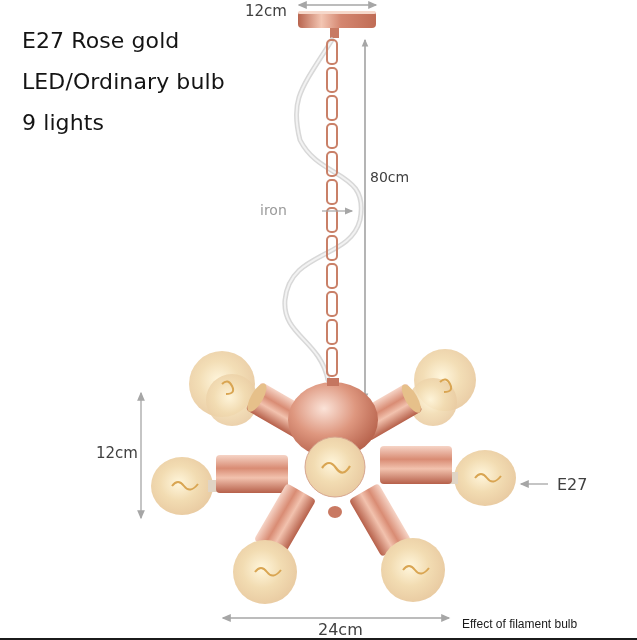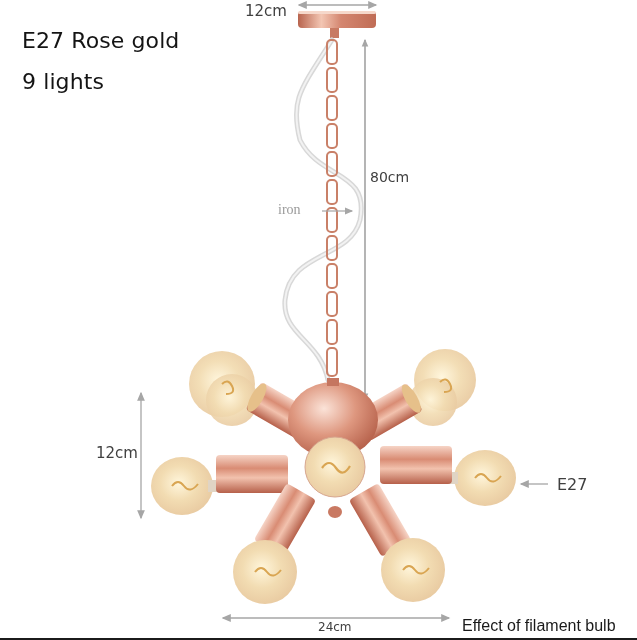--- a/index.html
+++ b/index.html
@@ -39,21 +39,21 @@
     }
     .dim-label {
       position: absolute;
       font-size: 15px;
       color: #404040;
       white-space: nowrap;
       font-family: "DejaVu Sans", sans-serif;
     }
     .note-label {
       position: absolute;
-      font-size: 16px;
+      font-size: 12px;
       color: #1a1a1a;
       white-space: nowrap;
       font-family: "Liberation Sans", sans-serif;
     }
     .iron-label {
       position: absolute;
       font-size: 14px;
       color: #9a9a9a;
       white-space: nowrap;
     }
@@ -64,20 +64,21 @@
       width: 637px;
       height: 2px;
       background: #1b1b1b;
     }
   </style>
 </head>
 <body>
 
 <ul class="spec-list">
   <li>E27 Rose gold</li>
+  <li>LED/Ordinary bulb</li>
   <li>9 lights</li>
 </ul>
 
 <svg class="canvas" viewBox="0 0 637 640" xmlns="http://www.w3.org/2000/svg">
   <defs>
     <linearGradient id="rg" x1="0" y1="0" x2="0" y2="1">
       <stop offset="0" stop-color="#f6d4c6"></stop>
       <stop offset="0.35" stop-color="#d98c74"></stop>
       <stop offset="0.6" stop-color="#f2c2ae"></stop>
       <stop offset="1" stop-color="#b6604a"></stop>
@@ -203,19 +204,19 @@
 
   <line x1="141" y1="393" x2="141" y2="518" stroke="#a6a6a6" stroke-width="1.3" marker-start="url(#arrowStart)" marker-end="url(#arrowEnd)"></line>
 
   <line x1="548" y1="484" x2="521" y2="484" stroke="#a6a6a6" stroke-width="1.3" marker-end="url(#arrowEnd)"></line>
 
   <line x1="223" y1="618" x2="449" y2="618" stroke="#a6a6a6" stroke-width="1.3" marker-start="url(#arrowStart)" marker-end="url(#arrowEnd)"></line>
 </svg>
 
 <div class="dim-label" style="left:245px; top:2px; font-size:15px;">12cm</div>
 <div class="dim-label" style="left:370px; top:169px; font-size:14px;">80cm</div>
-<div class="iron-label" style="left:278px; top:202px;font-family:Liberation Serif, serif;">iron</div>
+<div class="iron-label" style="left:260px; top:202px;">iron</div>
 <div class="dim-label" style="left:96px; top:444px; font-size:15px;">12cm</div>
 <div class="dim-label" style="left:557px; top:475px; font-size:16px;">E27</div>
-<div class="dim-label" style="left:318px; top:620px; font-size:12px;">24cm</div>
+<div class="dim-label" style="left:318px; top:620px; font-size:16px;">24cm</div>
 <div class="note-label" style="left:462px; top:617px;">Effect of filament bulb</div>
 
 <div class="bottom-border"></div>
 
 </body></html>

